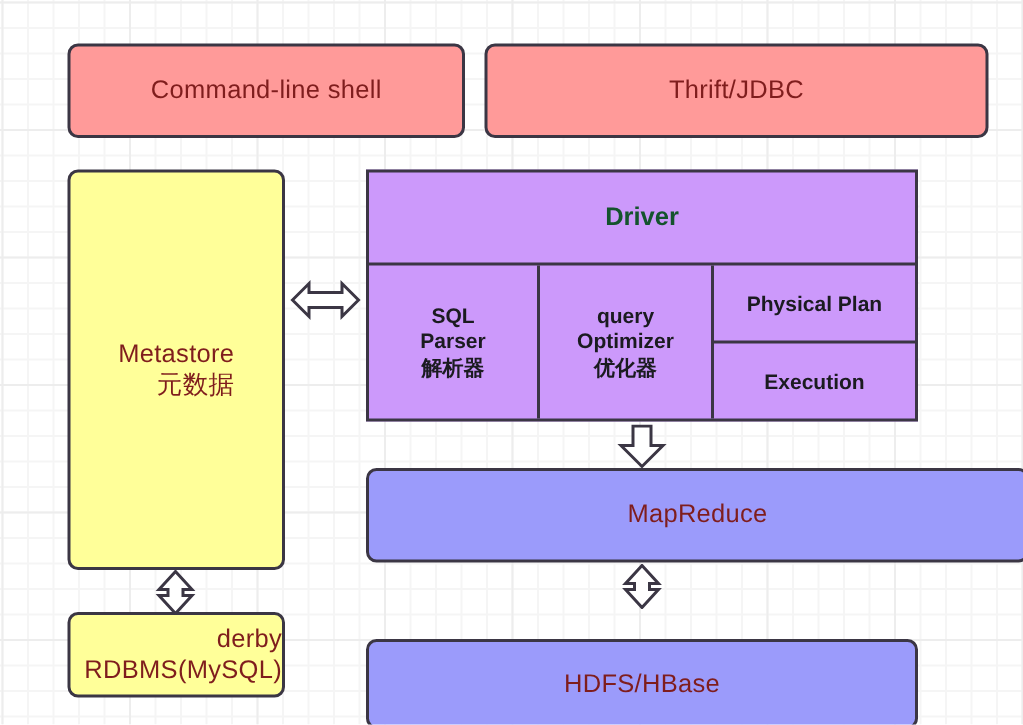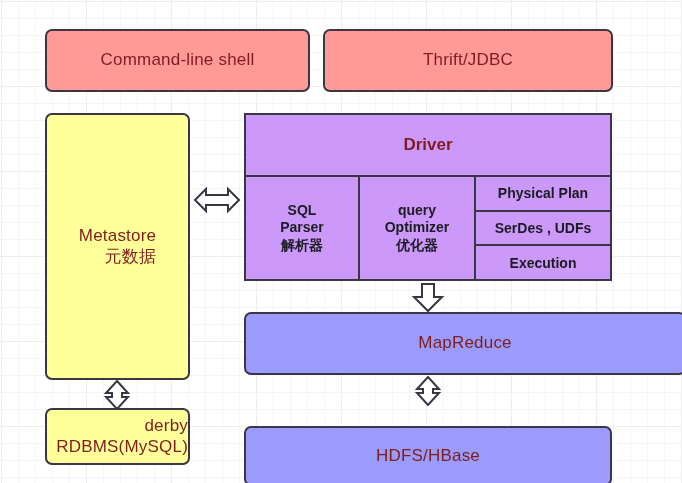--- a/index.html
+++ b/index.html
@@ -49,21 +49,21 @@
   .salmon { background: #ff9a99; }
   .yellow { background: #ffff99; }
   .blue   { background: #9b9bfb; }
 
   
   #cli-shell {
     left: 45px; top: 29px; width: 265px; height: 63px;
     font-size: 17px;
   }
   #thrift-jdbc {
-    left: 323px; top: 29px; width: 290px; height: 63px;
+    left: 323px; top: 29px; width: 336px; height: 63px;
     font-size: 17px;
   }
 
   
   #metastore {
     left: 45px; top: 113px; width: 145px; height: 267px;
     font-size: 17px;
   }
   #metastore .stack { display: block; }
   #metastore .cn { font-size: 17px; }
@@ -81,21 +81,21 @@
     box-sizing: border-box;
     border: 2px solid #3b3644;
     background: #cc99fb;
   }
   #driver-title {
     position: absolute;
     left: 0; top: 0; width: 100%; height: 62px;
     box-sizing: border-box;
     border-bottom: 2px solid #3b3644;
     display: flex; align-items: center; justify-content: center;
-    font-size: 17px; font-weight: bold; color: #7f1d1d;
+    font-size: 17px; font-weight: bold; color: #14532d;
   }
   #driver-columns {
     position: absolute;
     left: 0; top: 62px; width: 100%; height: 102px;
     display: flex;
   }
   .dcol {
     box-sizing: border-box;
     display: flex; align-items: center; justify-content: center;
     text-align: center;
@@ -181,23 +181,20 @@
           <div>Optimizer</div>
           <div>优化器</div>
         </div>
       </div>
 
       <div id="col-right">
         <div class="dsubrow">
           <span>Physical Plan</span>
         </div>
         <div class="dsubrow">
-          <span>SerDes , UDFs</span>
-        </div>
-        <div class="dsubrow">
           <span>Execution</span>
         </div>
       </div>
 
     </div>
   </div>
 
   <div class="node rounded blue" id="mapreduce">
     <span>MapReduce</span>
   </div>

